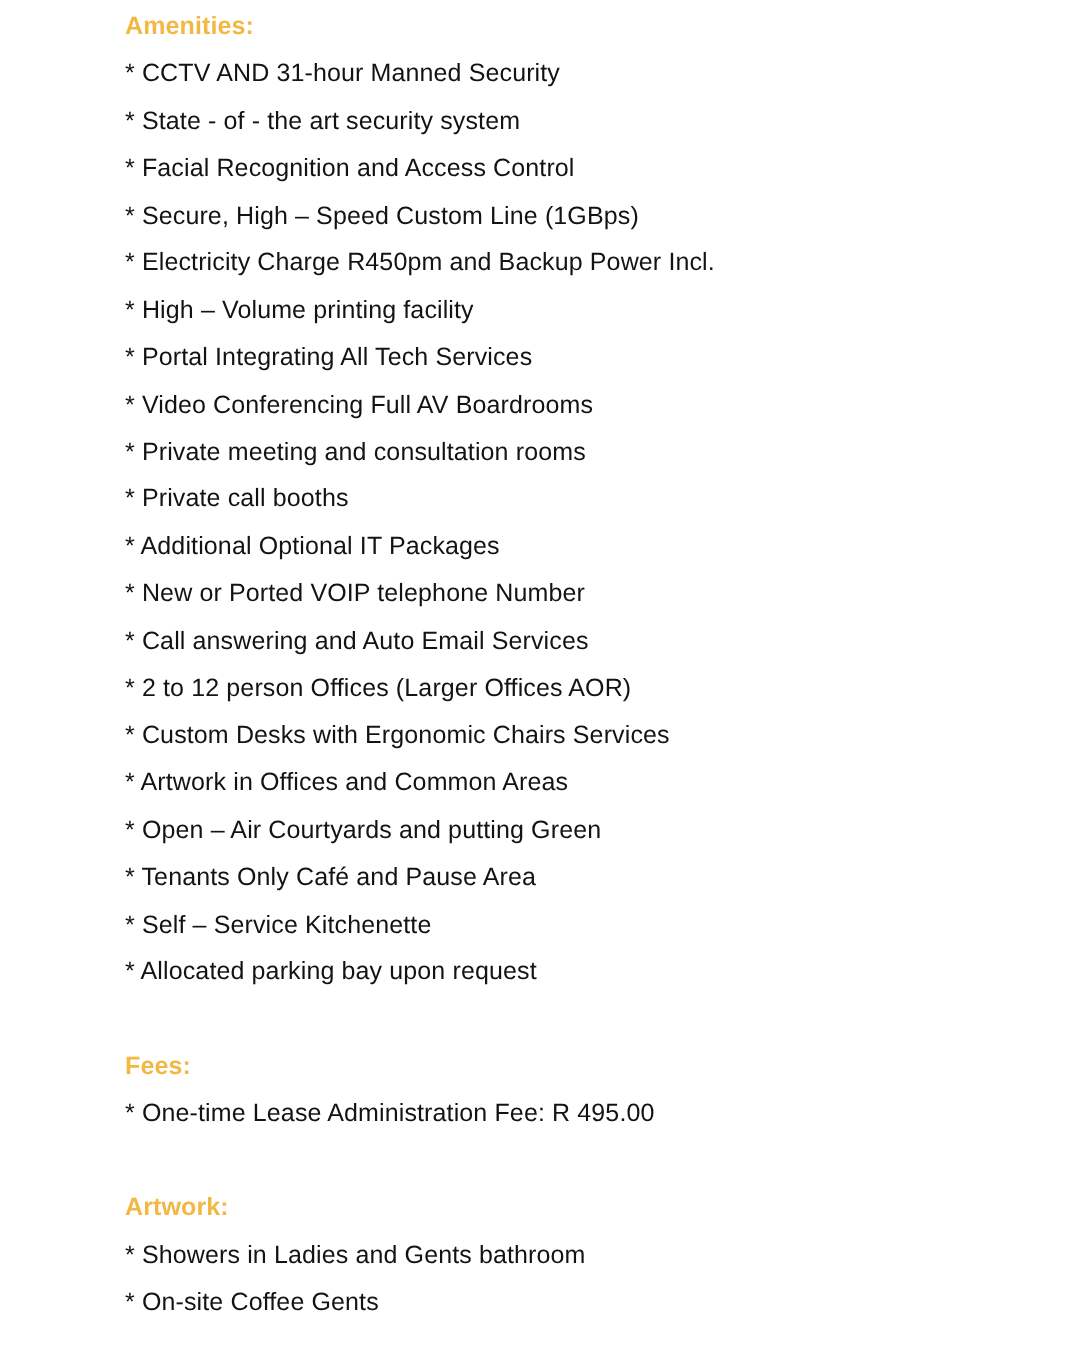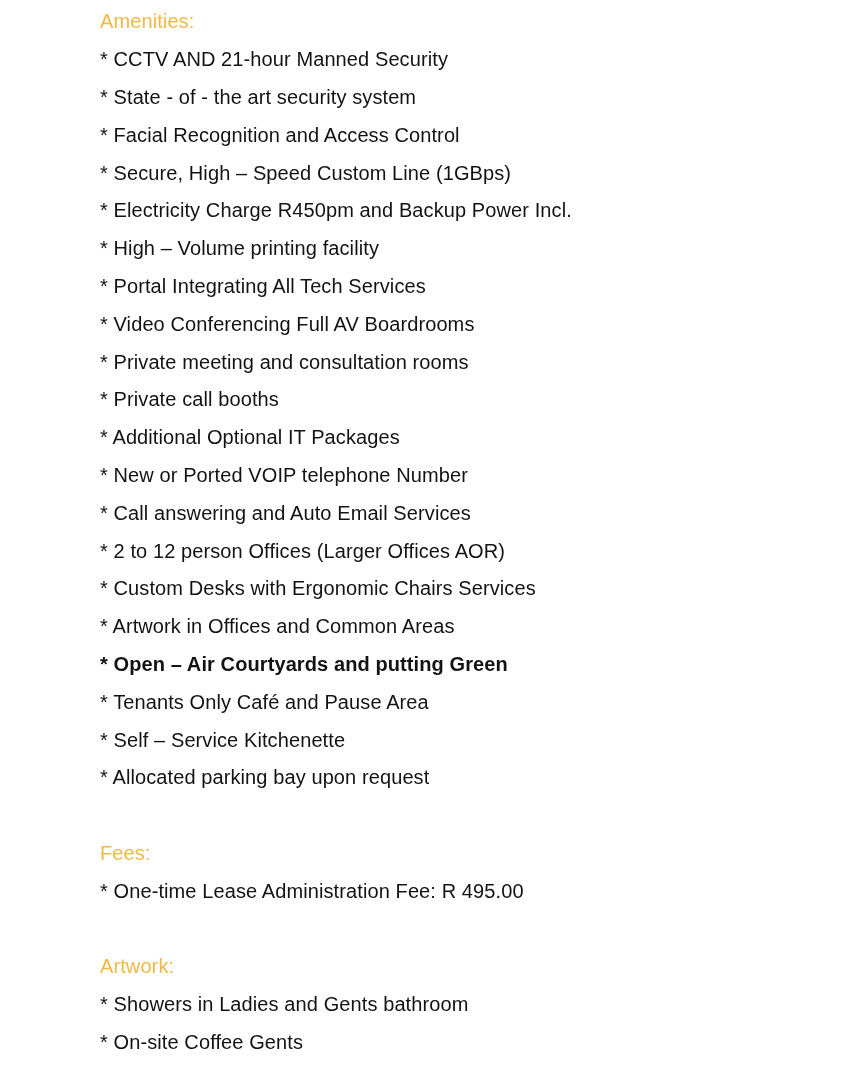--- a/index.html
+++ b/index.html
@@ -20,34 +20,34 @@
   }
   .line {
     height: 37.8px;
     display: flex;
     align-items: center;
     white-space: nowrap;
     letter-spacing: 0.1px;
   }
   .heading {
     color: #F2B843;
-    font-weight: 400;
+    font-weight: 700;
   }
   .bold {
-    font-weight: 700;
+    font-weight: 400;
   }
   .blank {  }
 </style>
 </head>
 <body>
 
 <div class="doc">
 
   <div class="line heading">Amenities:</div>
-  <div class="line item">* CCTV AND 21-hour Manned Security</div>
+  <div class="line item">* CCTV AND 31-hour Manned Security</div>
   <div class="line item">* State - of - the art security system</div>
   <div class="line item">* Facial Recognition and Access Control</div>
   <div class="line item">* Secure, High – Speed Custom Line (1GBps)</div>
   <div class="line item">* Electricity Charge R450pm and Backup Power Incl.</div>
   <div class="line item">* High – Volume printing facility</div>
   <div class="line item">* Portal Integrating All Tech Services</div>
   <div class="line item">* Video Conferencing Full AV Boardrooms</div>
   <div class="line item">* Private meeting and consultation rooms</div>
   <div class="line item">* Private call booths</div>
   <div class="line item">* Additional Optional IT Packages</div>

